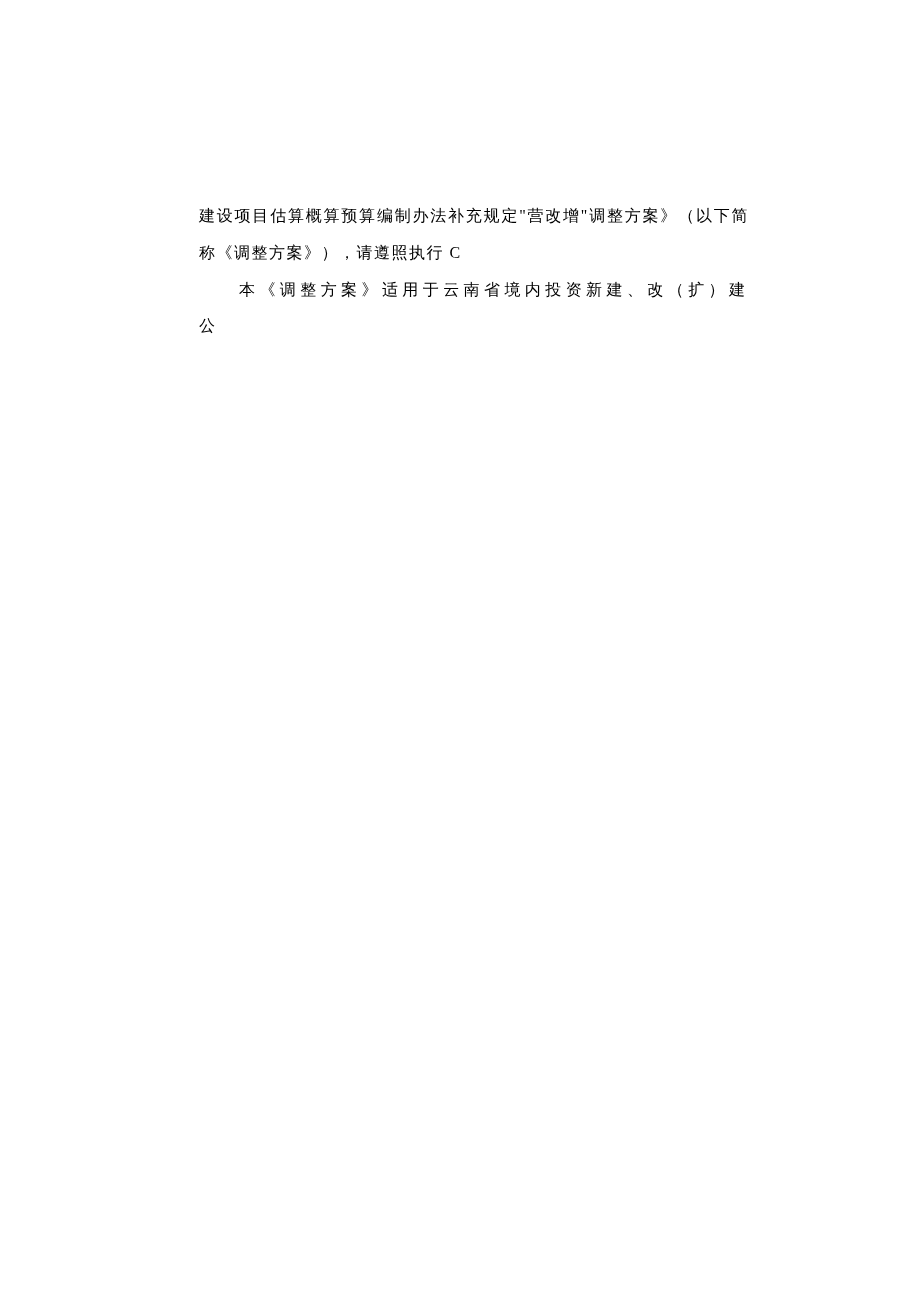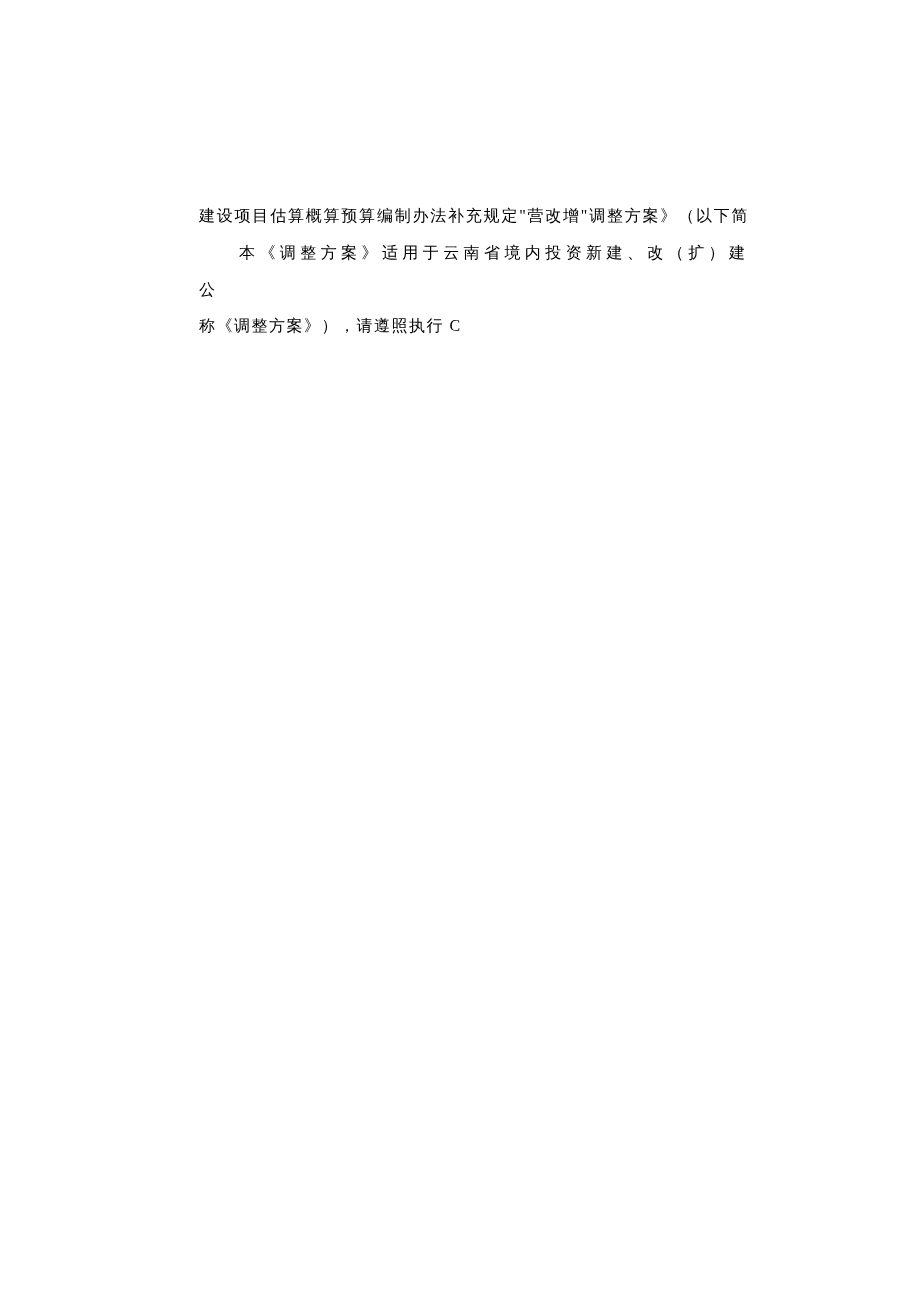--- a/index.html
+++ b/index.html
@@ -34,15 +34,15 @@
       text-indent: 2.5em;
       letter-spacing: 4px;
       text-align-last: justify;
     }
   </style>
 </head>
 <body>
 
 <div class="content">
   <div class="line line1">建设项目估算概算预算编制办法补充规定"营改增"调整方案》（以下简</div>
+  <div class="line">称《调整方案》），请遵照执行 C</div>
   <div class="line line3">本《调整方案》适用于云南省境内投资新建、改（扩）建公</div>
-  <div class="line">称《调整方案》），请遵照执行 C</div>
 </div>
 
 </body></html>

